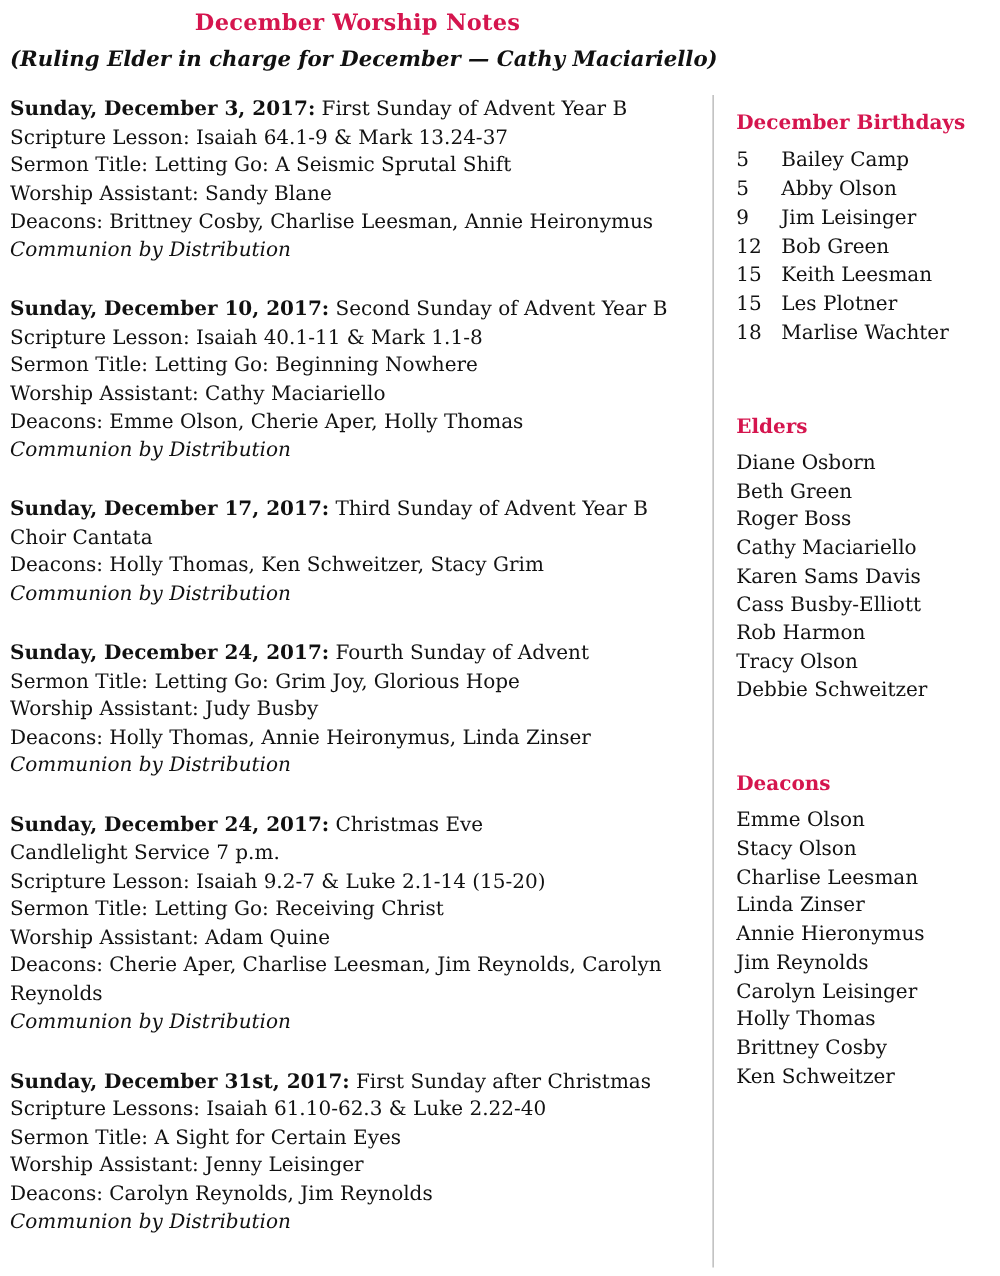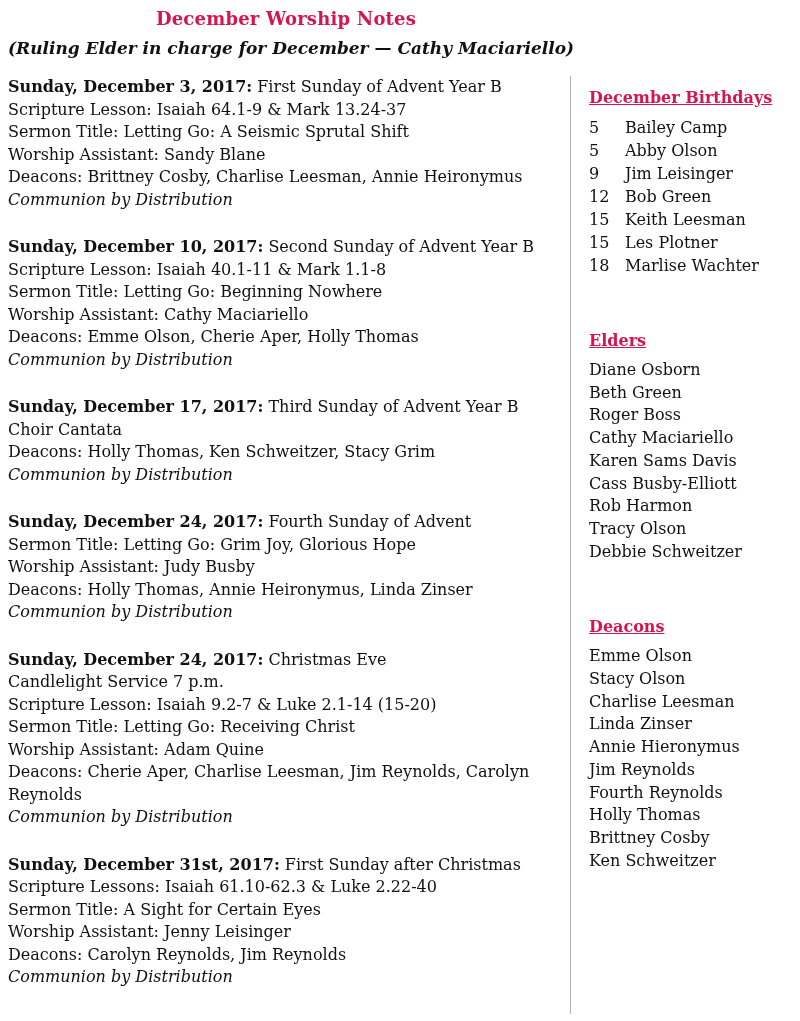--- a/index.html
+++ b/index.html
@@ -20,21 +20,21 @@
   }
   .columns { display:flex; align-items:stretch; margin-top:18px; }
   .left-col { width:562px; padding-right:14px; }
   .right-col { flex:1; border-left:1px solid #b0b0b0; padding:10px 4px 0 18px; }
   .service { margin-bottom:25px; }
   .line { line-height:22.5px; }
   .date { font-weight:bold; }
   .occasion { margin-left:5px; }
   .communion { font-style:italic; line-height:22.5px; }
   .side-section { margin-bottom:52px; }
-  .side-heading { color:#d5154e; font-weight:bold; font-size:16px; line-height:23px; margin-bottom:7px;text-decoration:underline; }
+  .side-heading { color:#d5154e; font-weight:bold; font-size:16px; line-height:23px; margin-bottom:7px; }
   .bday-row { display:flex; line-height:23px; }
   .bday-day { width:36px; }
   .side-item { line-height:22.7px; }
 </style>
 </head>
 <body>
 
 <div class="page">
 
   <h1 class="title">December Worship Notes</h1>
@@ -146,21 +146,21 @@
       </div>
 
       <div class="side-section">
         <div class="side-heading">Deacons</div>
         <div class="side-item">Emme Olson</div>
         <div class="side-item">Stacy Olson</div>
         <div class="side-item">Charlise Leesman</div>
         <div class="side-item">Linda Zinser</div>
         <div class="side-item">Annie Hieronymus</div>
         <div class="side-item">Jim Reynolds</div>
-        <div class="side-item">Fourth Reynolds</div>
+        <div class="side-item">Carolyn Leisinger</div>
         <div class="side-item">Holly Thomas</div>
         <div class="side-item">Brittney Cosby</div>
         <div class="side-item">Ken Schweitzer</div>
       </div>
 
     </div>
   </div>
 </div>
 
 </body></html>

